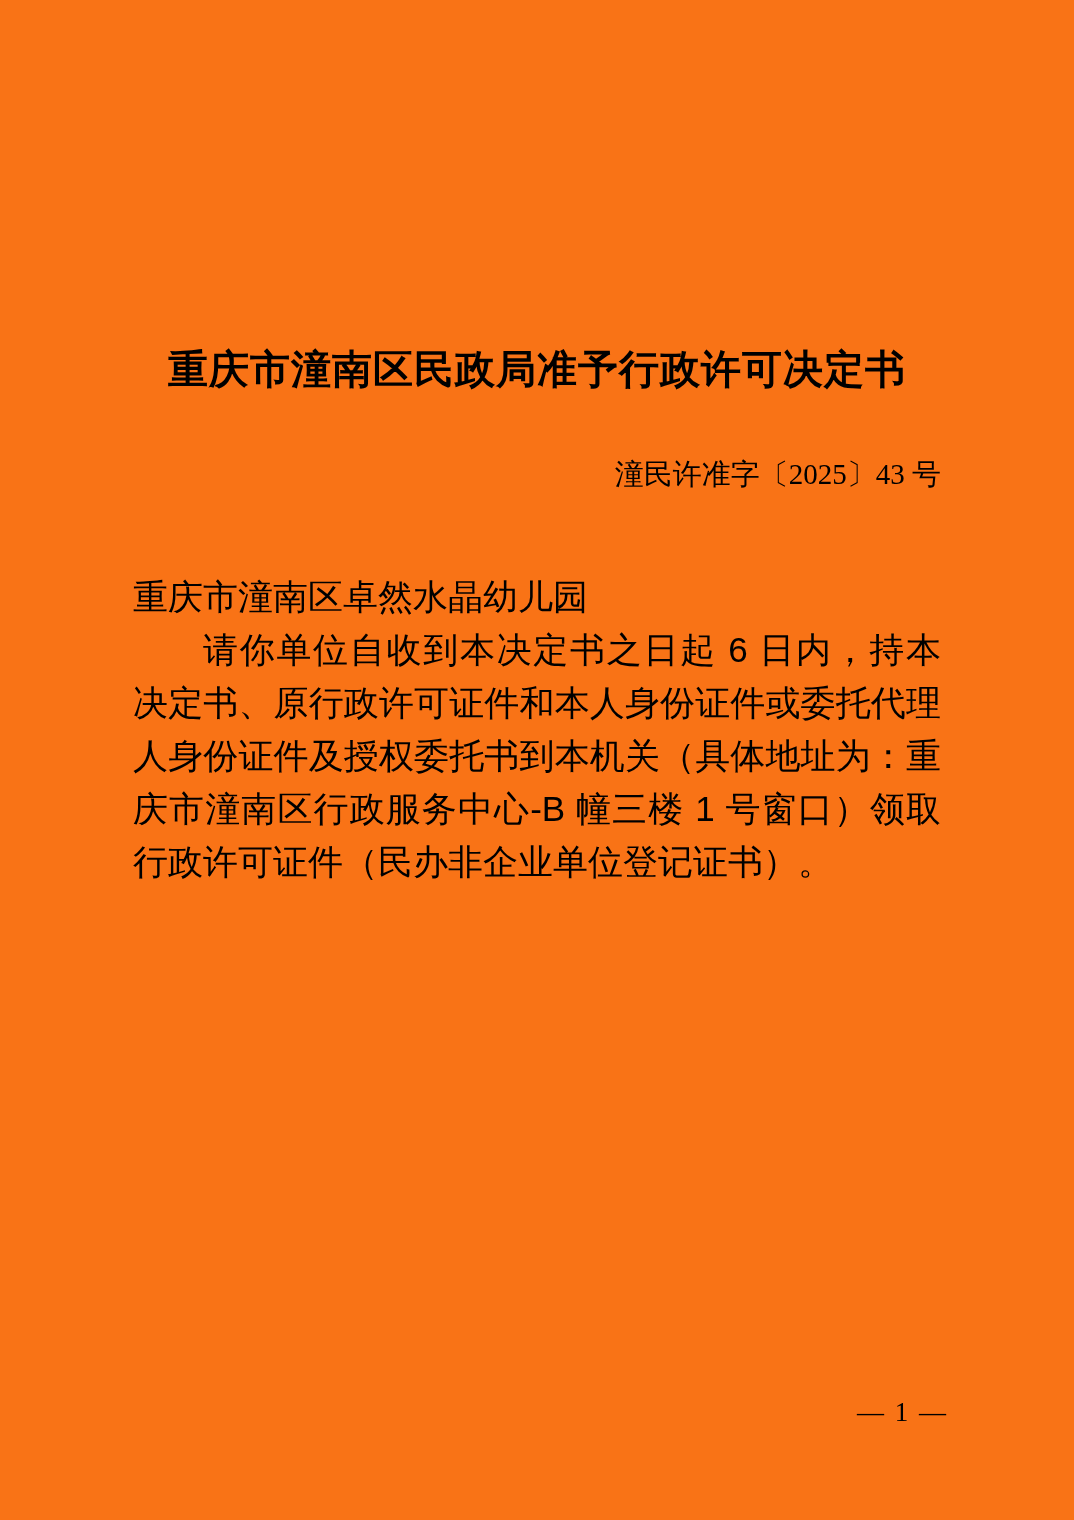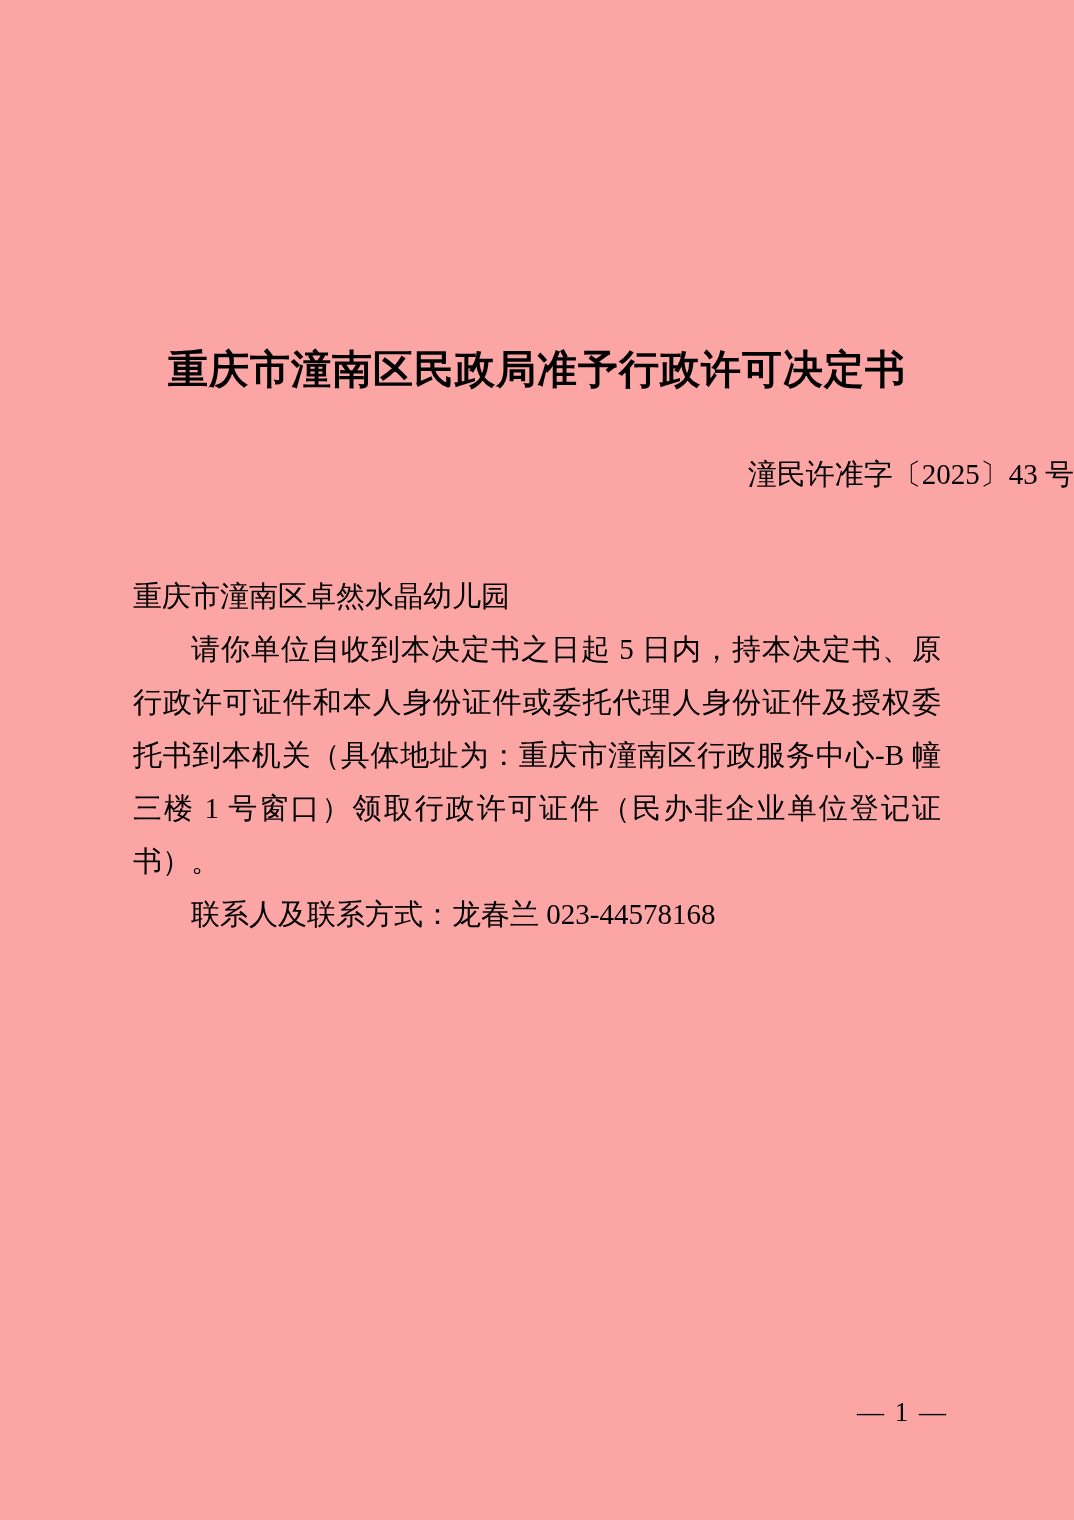--- a/index.html
+++ b/index.html
@@ -5,48 +5,49 @@
   html, body {
     margin: 0;
     padding: 0;
     background: #ffffff;
   }
   .page {
     position: relative;
     width: 1074px;
     height: 1520px;
     margin: 0 auto;
-    background: #fca5a5;
+    background: #f97316;
     color: #000000;
     overflow: hidden;
     font-family: "Liberation Serif", serif;
   }
   .title {
     margin: 0;
     padding: 346px 40px 0 40px;
     text-align: center;
     font-size: 40px;
     font-weight: 700;
     line-height: 1.2;
     letter-spacing: 1px;
     font-family: "Liberation Serif", serif;
   }
   .doc-number {
     margin-top: 62px;
+    padding-right: 133px;
     text-align: right;
     font-size: 29px;
     line-height: 36px;
     font-family: "Liberation Serif", serif;
   }
   .content {
     margin: 78px 133px 0 133px;
-    font-size: 29px;
+    font-size: 35px;
     line-height: 53px;
     text-align: justify;
-    font-family: Liberation Serif, serif;
+    font-family: Liberation Sans, sans-serif;
   }
   .content p {
     margin: 0;
   }
   .para {
     text-indent: 2em;
   }
   .page-number {
     position: absolute;
     right: 126px;
@@ -64,22 +65,21 @@
   <h1 class="title">重庆市潼南区民政局准予行政许可决定书</h1>
 
   <div class="doc-number">潼民许准字〔2025〕43 号</div>
 
   <div class="content">
 
     <p class="line">重庆市潼南区卓然水晶幼儿园</p>
 
 
 
-    <p class="para">请你单位自收到本决定书之日起 5 日内，持本决定书、原行政许可证件和本人身份证件或委托代理人身份证件及授权委托书到本机关（具体地址为：重庆市潼南区行政服务中心-B 幢三楼 1 号窗口）领取行政许可证件（民办非企业单位登记证书）。</p>
+    <p class="para">请你单位自收到本决定书之日起 6 日内，持本决定书、原行政许可证件和本人身份证件或委托代理人身份证件及授权委托书到本机关（具体地址为：重庆市潼南区行政服务中心-B 幢三楼 1 号窗口）领取行政许可证件（民办非企业单位登记证书）。</p>
 
 
-    <p class="para">联系人及联系方式：龙春兰 023-44578168</p>
 
   </div>
 
   <div class="page-number">— 1 —</div>
 
 </div>
 
 </body></html>

